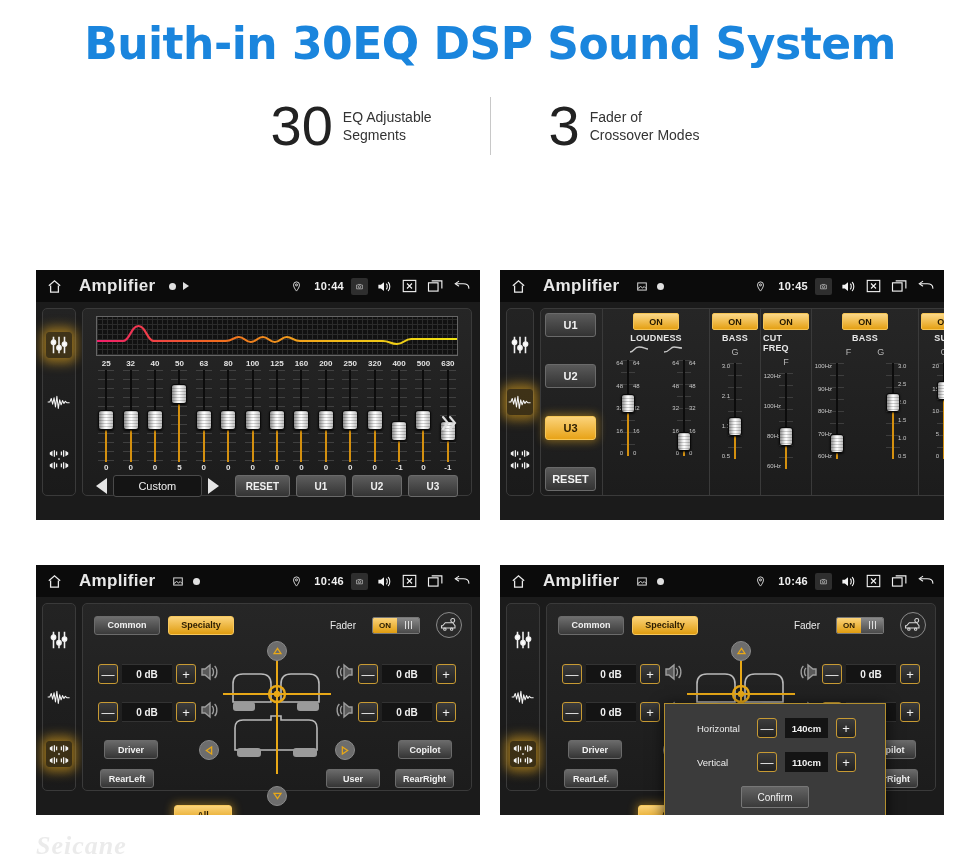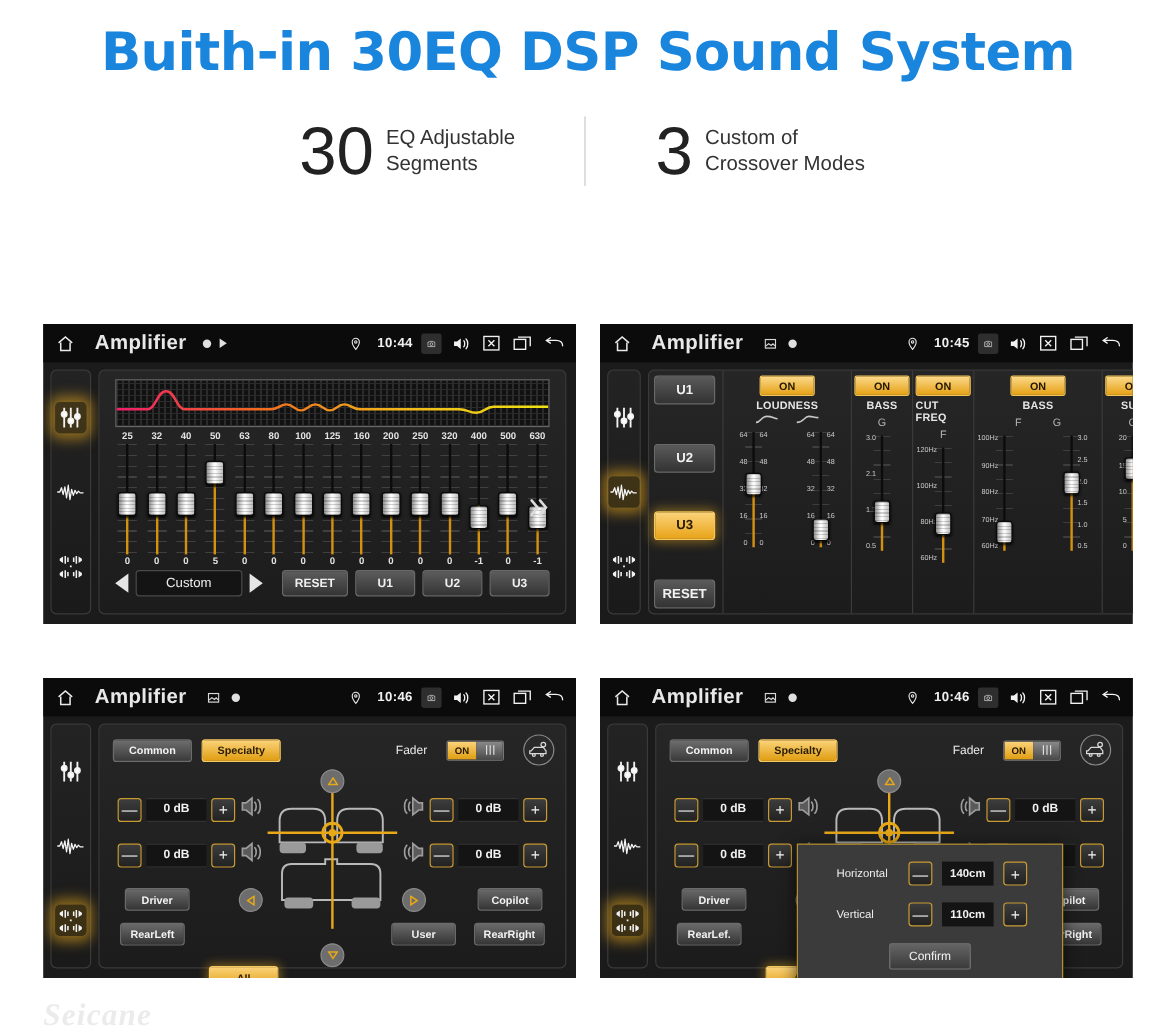--- a/index.html
+++ b/index.html
@@ -33,21 +33,21 @@
     gap: 10px;
   }
   .stat-num {
     font-size: 56px;
     color: #222;
     font-weight: 400;
     line-height: 1;
     font-family: "Liberation Sans", sans-serif;
   }
   .stat-text {
-    font-size: 17px;
+    font-size: 14px;
     color: #333;
     line-height: 1.3;
   }
   .stat-divider {
     width: 1px;
     height: 58px;
     background: #c8c8c8;
     margin: 0 58px;
   }
   .stat-left { margin-left: -10px; }
@@ -92,21 +92,21 @@
   .sb-minis { display:flex; gap:7px; margin-left: 14px; align-items:center; }
   .mini-dot { width:7px; height:7px; border-radius:50%; background:#e0e0e0; }
   .mini-tri { width:0;height:0;border-left:6px solid #e0e0e0;border-top:4px solid transparent;border-bottom:4px solid transparent; }
   .sb-right { margin-left:auto; display:flex; align-items:center; gap:9px; }
   .sb-time { color:#f0f0f0; font-size:11px; font-weight:bold; letter-spacing:.3px;}
   .ic { width:17px;height:17px;display:flex;align-items:center;justify-content:center; }
   .ic svg { display:block; }
   .cam-hl { background:#2e2e2e; border-radius:2px; padding:4px 5px; margin:0 -2px;}
 
   
-  .body-wrap { display: flex; height: 218px; padding: 6px 8px 8px 6px; gap: 6px; }
+  .body-wrap { display: flex; height: 218px; padding: 6px 8px 24px 6px; gap: 6px; }
   .rail {
     width: 34px;
     border: 1px solid #3a3a3a; border-radius: 5px;
     background: linear-gradient(180deg,#232323,#1a1a1a);
     display:flex; flex-direction:column; align-items:center;
     justify-content: space-around; padding: 8px 0;
   }
   .rail-btn { width:26px;height:26px; display:flex;align-items:center;justify-content:center; border-radius:4px;}
   .rail-btn.active { box-shadow: 0 0 11px 5px rgba(240,175,30,.55); background: rgba(120,85,10,.35);}
   .content {
@@ -326,21 +326,21 @@
       <span class="stat-num">30</span>
       <span class="stat-text">
         <span>EQ Adjustable</span><br>
         <span>Segments</span>
       </span>
     </div>
     <div class="stat-divider"></div>
     <div class="stat">
       <span class="stat-num">3</span>
       <span class="stat-text">
-        <span>Custom of</span><br>
+        <span>Fader of</span><br>
         <span>Crossover Modes</span>
       </span>
     </div>
   </div>
 </div>
 
 <div class="panels" id="panels">
     <div class="unit">
       <div class="statusbar">
         <span class="sb-home ic">

